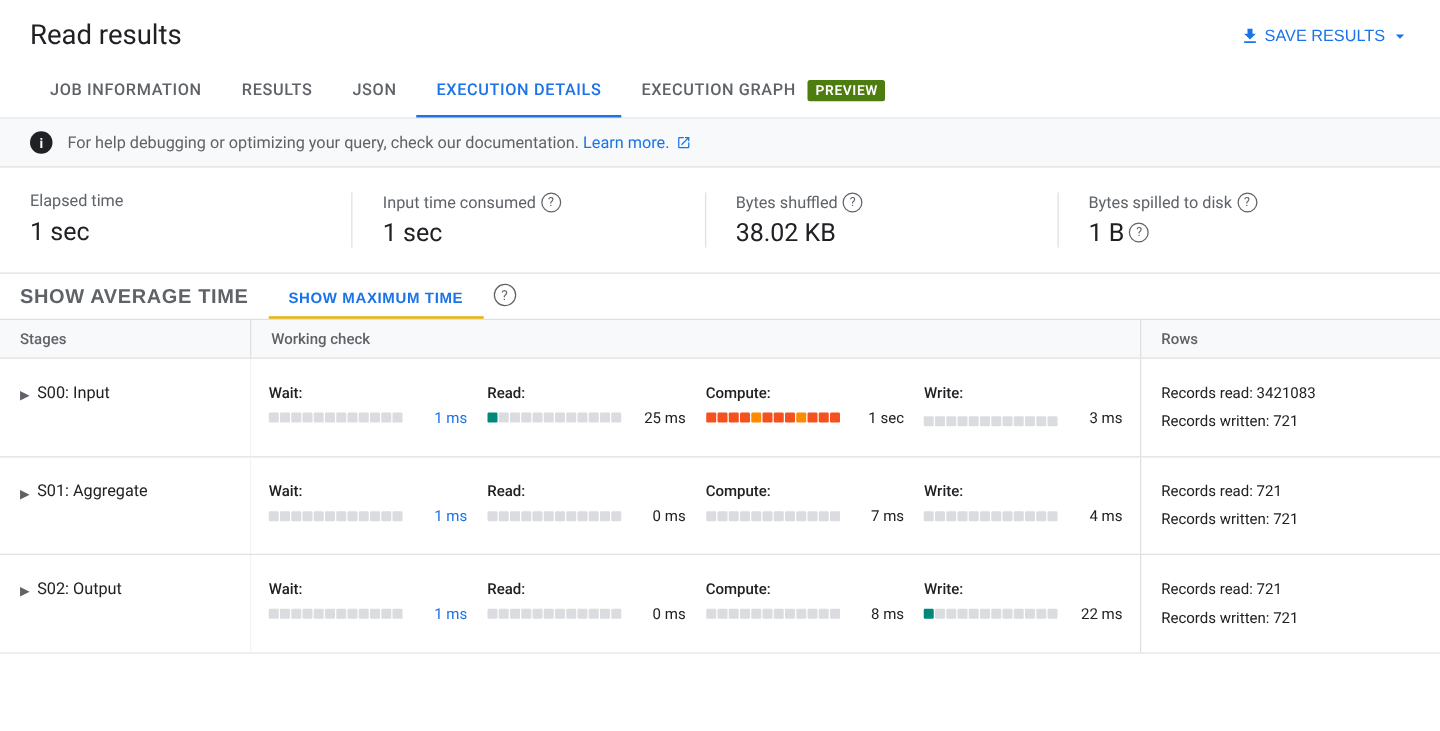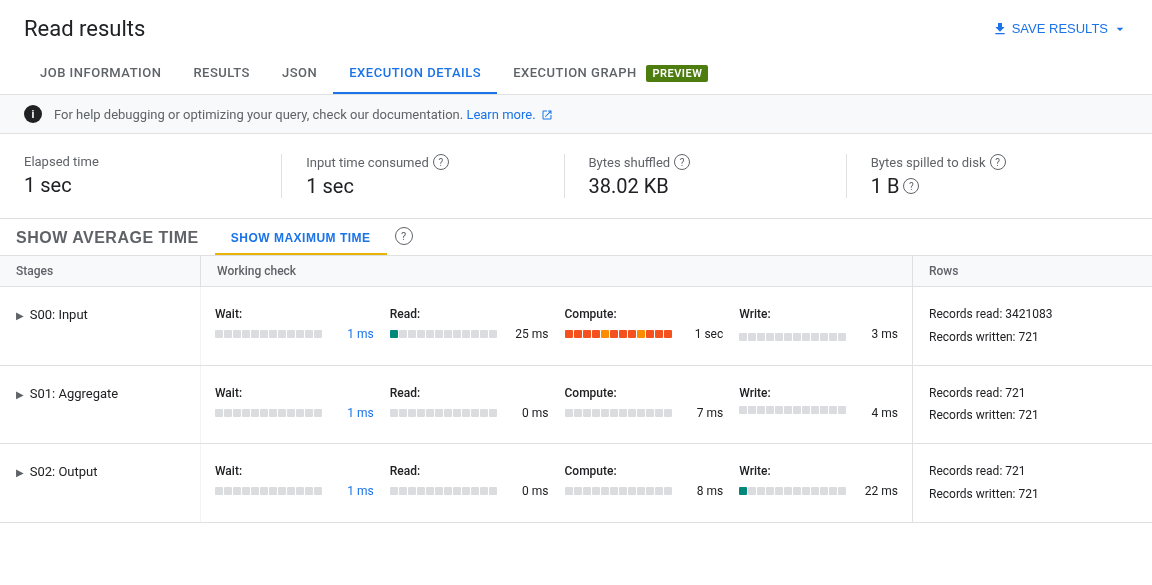--- a/index.html
+++ b/index.html
@@ -289,21 +289,21 @@
             <span class="seg-unit seg-gray"></span>
             <span class="seg-unit seg-gray"></span>
             <span class="seg-unit seg-gray"></span>
             <span class="seg-unit seg-gray"></span>
           </div>
         <span style="font-size:12px; color:#202124;">7 ms</span>
       </div>
     </div>
     <div style="padding:8px 6px;">
       <div style="font-size:12px; color:#202124; font-weight:500; margin-bottom:6px;">Write:</div>
-      <div style="display:flex; gap:24px;">
+      <div style="display:flex; align-items:center; gap:24px;">
         <div style="display:flex; gap:1px; flex:1;">
             <span class="seg-unit seg-gray"></span>
             <span class="seg-unit seg-gray"></span>
             <span class="seg-unit seg-gray"></span>
             <span class="seg-unit seg-gray"></span>
             <span class="seg-unit seg-gray"></span>
             <span class="seg-unit seg-gray"></span>
             <span class="seg-unit seg-gray"></span>
             <span class="seg-unit seg-gray"></span>
             <span class="seg-unit seg-gray"></span>

